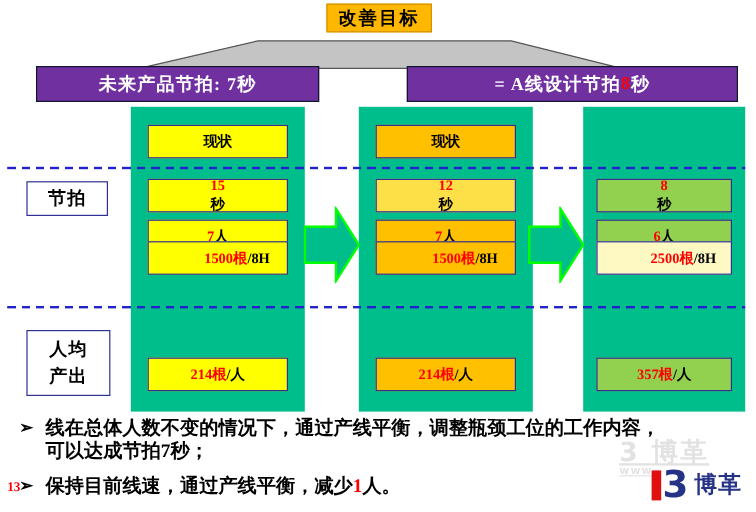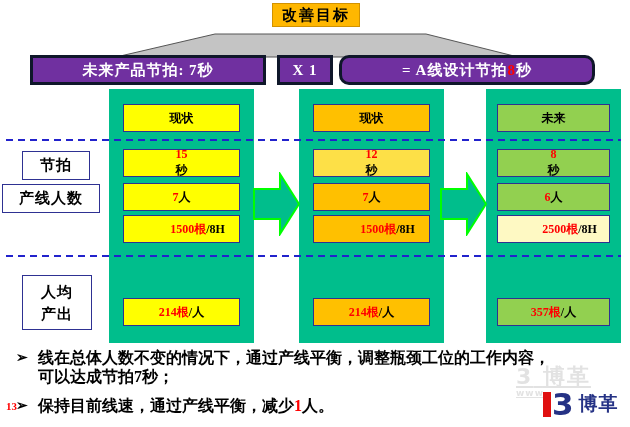--- a/index.html
+++ b/index.html
@@ -15,26 +15,26 @@
     position:absolute; left:272px; top:3px; width:88px; height:24px;
     background:#FFB700; border:1px solid #D29200;
     display:flex; align-items:center; justify-content:center;
     font-size:15px; letter-spacing:2px; z-index:4;
   }
   .trapezoid { position:absolute; left:110px; top:33px; z-index:1; }
 
   
   .banner-seg {
     position:absolute; top:55px; height:30px; background:#7030A0;
-    border:3px solid #0f172a; color:#fff; display:flex; align-items:center;
+    border:1px solid #0f172a; color:#fff; display:flex; align-items:center;
     justify-content:center; font-size:15px; letter-spacing:1px; z-index:4;
   }
   .seg-left   { left:30px;  width:236px; }
   .seg-mid    { left:277px; width:56px;  }
-  .seg-right  { left:339px; width:256px;border-radius:10px; }
+  .seg-right  { left:339px; width:276px; }
   .red-text   { color:#FF0000; }
 
   
   .dash-line {
     position:absolute; left:6px; width:615px; height:2px; z-index:5;
     background:repeating-linear-gradient(90deg,#2222CC 0 7px,transparent 7px 12px);
   }
   .dash-1 { top:139px; } .dash-2 { top:255px; }
 
   
@@ -44,21 +44,21 @@
   .col-3 { left:486px; width:135px; }
   .ibox {
     position:absolute; left:14px; right:14px; height:28px;
     border:1px solid #2E3192; display:flex; align-items:center;
     justify-content:center; font-size:12px;
   }
   .col-3 .ibox { left:11px; right:11px; }
   .ibox-header { top:15px; }
   .ibox-takt   { top:60px;flex-direction:column; }
   .ibox-people { top:94px; }
-  .ibox-daily  { top:126px;padding-left:32px; }
+  .ibox-daily  { top:112px;padding-left:32px; }
   .ibox-percap { top:209px; }
 
   
   .rlabel {
     position:absolute; background:#fff; border:1px solid #2E3192; z-index:3;
     display:flex; align-items:center; justify-content:center;
     font-size:15px; letter-spacing:1px; text-align:center;
   }
   .rl-takt   { left:22px; top:151px; width:68px; height:29px; }
   .rl-people { left:2px;  top:184px; width:98px; height:29px; }
@@ -101,38 +101,32 @@
     <span>改善目标</span>
   </div>
 
   <svg class="trapezoid" width="412" height="25" viewBox="0 0 412 25">
     <polygon points="105,1 316,1 408,24 6,24" fill="#C4C4C4" stroke="#555555" stroke-width="1"></polygon>
   </svg>
 
   <div class="banner-seg seg-left">
     <span>未来产品节拍: 7秒</span>
   </div>
-  <div class="banner-seg seg-mid">
-    <span>X 1</span>
-  </div>
   <div class="banner-seg seg-right">
     <span>= A线设计节拍</span>
       <span class="red-text">8</span>
       <span>秒</span>
   </div>
 
   <div class="dash-line dash-1"></div>
   <div class="dash-line dash-2"></div>
 
   <div class="rlabel rl-takt">
     <span>节拍</span>
   </div>
-  <div class="rlabel rl-people">
-    <span>产线人数</span>
-  </div>
   <div class="rlabel rl-percap">
     <span>人均</span>
     <span>产出</span>
   </div>
 
   <div class="col col-1" style="background-color: rgb(0, 190, 140);">
     <div class="ibox ibox-header" style="background-color: rgb(255, 255, 0);">
       <span>现状</span>
     </div>
     <div class="ibox ibox-takt" style="background-color: rgb(255, 255, 0);">
@@ -169,23 +163,20 @@
       <span class="red-text">1500根</span>
         <span>/8H</span>
     </div>
     <div class="ibox ibox-percap" style="background-color: rgb(255, 192, 0);">
       <span class="red-text">214根</span>
         <span>/人</span>
     </div>
   </div>
 
   <div class="col col-3" style="background-color: rgb(0, 190, 140);">
-    <div class="ibox ibox-header" style="background-color: rgb(146, 208, 80);">
-      <span>未来</span>
-    </div>
     <div class="ibox ibox-takt" style="background-color: rgb(146, 208, 80);">
       <span class="red-text">8</span>
         <span>秒</span>
     </div>
     <div class="ibox ibox-people" style="background-color: rgb(146, 208, 80);">
       <span class="red-text">6</span>
         <span>人</span>
     </div>
     <div class="ibox ibox-daily" style="background-color: #fef9c3;">
       <span class="red-text">2500根</span>

